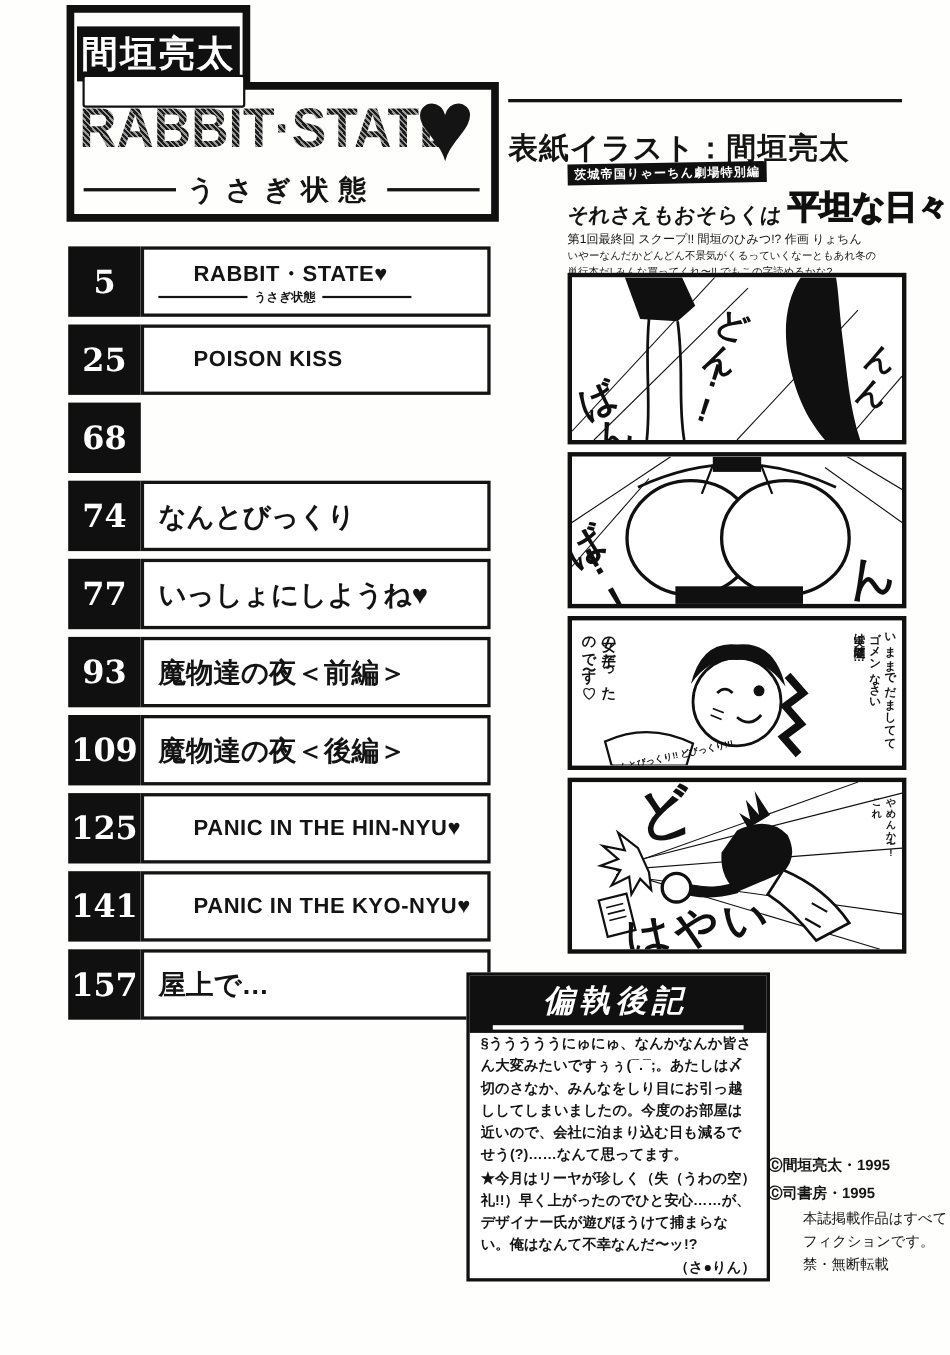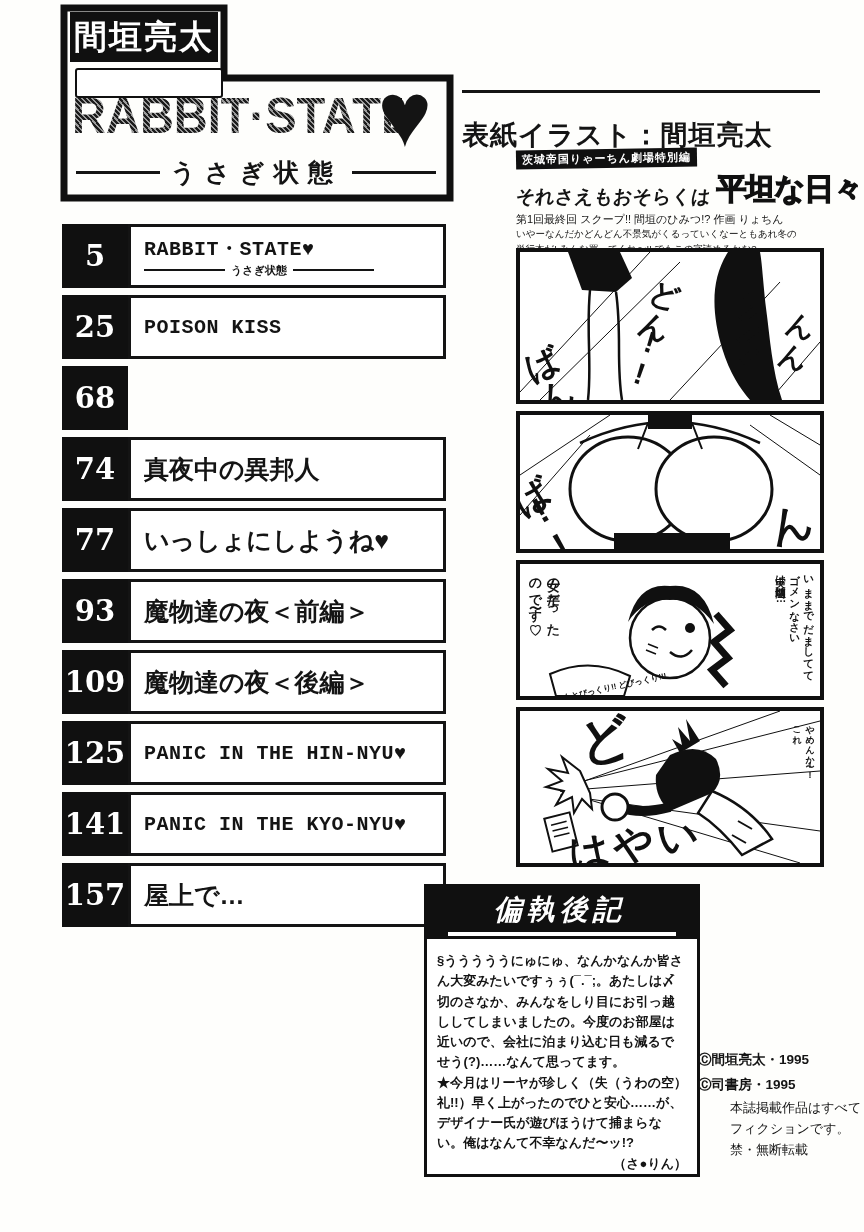--- a/index.html
+++ b/index.html
@@ -5,21 +5,21 @@
   html,body{margin:0;padding:0;background:#e8e8e4;}
   .page{
     position:relative;width:864px;height:1232px;background:#fefefc;
     font-family:"Liberation Sans", sans-serif;color:#141414;overflow:hidden;
     margin:0 auto;
   }
   
   .logo-block{position:absolute;left:60px;top:4px;width:394px;height:198px;}
   .logo-border{position:absolute;left:0;top:0;}
   .author-box{
-    position:absolute;left:10px;top:8px;width:148px;height:50px;background:#101010;
+    position:absolute;left:10px;top:20px;width:148px;height:50px;background:#101010;
     display:flex;align-items:center;justify-content:center;text-align:center;
   }
   .author-box span{color:#fff;font-size:33px;font-weight:900;letter-spacing:2px;}
   .slug-box{position:absolute;left:15px;top:64px;width:144px;height:26px;border:2.5px solid #101010;border-radius:3px;background:#fff;}
   .logo-title{
     position:absolute;left:12px;top:84px;width:330px;
     font-size:47px;font-weight:900;letter-spacing:0px;transform:scaleY(1.08);
     background:repeating-linear-gradient(45deg,#1c1c1c 0 2px,#9a9a9a 2px 3.5px);
     -webkit-background-clip:text;background-clip:text;color:transparent;
     white-space:nowrap;
@@ -37,21 +37,21 @@
   .toc{position:absolute;left:62px;top:224px;width:384px;}
   .toc-row{display:flex;height:64px;margin-bottom:7px;}
   .toc-num{
     width:66px;background:#101010;color:#fff;display:flex;align-items:center;justify-content:center;
     font-family:"DejaVu Serif","Liberation Serif",serif;font-size:29px;font-weight:700;flex:none;
   }
   .toc-title{
     flex:1;background:#fff;border:3px solid #141414;display:flex;flex-direction:column;
     justify-content:center;padding-left:13px;overflow:hidden;
   }
-  .t-latin{font-family:Liberation Mono, monospace;font-size:20px;font-weight:700;letter-spacing:0.5px;white-space:nowrap;}
+  .t-latin{font-family:Liberation Sans, sans-serif;font-size:20px;font-weight:700;letter-spacing:0.5px;white-space:nowrap;margin-left:32px;}
   .t-jp{font-size:25px;font-weight:600;white-space:nowrap;}
   .t-sub{display:flex;align-items:center;gap:6px;width:230px;margin-top:1px;}
   .t-sub .rule{flex:1;border-top:2px solid #141414;}
   .t-sub .txt{font-size:11px;font-weight:700;}
   
   .strip{position:absolute;left:516px;top:148px;width:308px;}
   .strip-head{height:100px;position:relative;}
   .strip-label{
     display:inline-block;background:#101010;color:#fff;font-size:11px;font-weight:700;
     padding:2px 6px;transform:rotate(-1deg);letter-spacing:1px;
@@ -63,21 +63,21 @@
   .panel{position:relative;border:4px solid #101010;background:#fff;margin-bottom:7px;overflow:hidden;}
   .p1{height:148px;} .p2{height:134px;} .p3{height:132px;} .p4{height:152px;}
   .panel svg{position:absolute;left:0;top:0;}
   .sfx{position:absolute;font-weight:900;color:#101010;line-height:1;white-space:pre;}
   .vtext{position:absolute;writing-mode:vertical-rl;text-orientation:upright;white-space:pre-line;font-weight:600;}
   
   .afterword{position:absolute;left:424px;top:884px;width:270px;border:3.5px solid #101010;background:#fff;}
   .aw-head{background:#101010;height:52px;position:relative;display:flex;flex-direction:column;justify-content:center;align-items:center;}
   .aw-head .ttl{color:#fff;font-size:28px;font-weight:900;letter-spacing:5px;transform:skewX(-14deg);font-family:"Liberation Serif",serif;}
   .aw-head .ul{width:228px;height:4px;background:#fff;margin-top:3px;}
-  .aw-body{padding:12px 10px 6px 10px;font-size:13px;line-height:1.56;font-weight:600;text-align:left;}
+  .aw-body{padding:0 10px 6px 10px;font-size:13px;line-height:1.56;font-weight:600;text-align:left;}
   .aw-body .sign{float:right;}
   .aw-body p{margin:0;}
   
   .colophon{position:absolute;left:698px;top:1048px;width:164px;}
   .colophon .c-line{font-size:13.5px;font-weight:700;line-height:1.85;white-space:nowrap;}
   .colophon .c-small{font-size:13px;font-weight:400;line-height:1.6;white-space:nowrap;margin-left:32px;}
 </style>
 </head>
 <body>
 
@@ -125,21 +125,21 @@
       </div>
     </div>
 
     <div class="toc-row">
       <div class="toc-num">68</div>
     </div>
 
     <div class="toc-row">
       <div class="toc-num">74</div>
       <div class="toc-title">
-        <span class="t-jp">真夜中の異邦人</span>
+        <span class="t-jp">なんとびっくり</span>
       </div>
     </div>
 
     <div class="toc-row">
       <div class="toc-num">77</div>
       <div class="toc-title">
         <span class="t-jp">いっしょにしようね♥</span>
       </div>
     </div>
 

